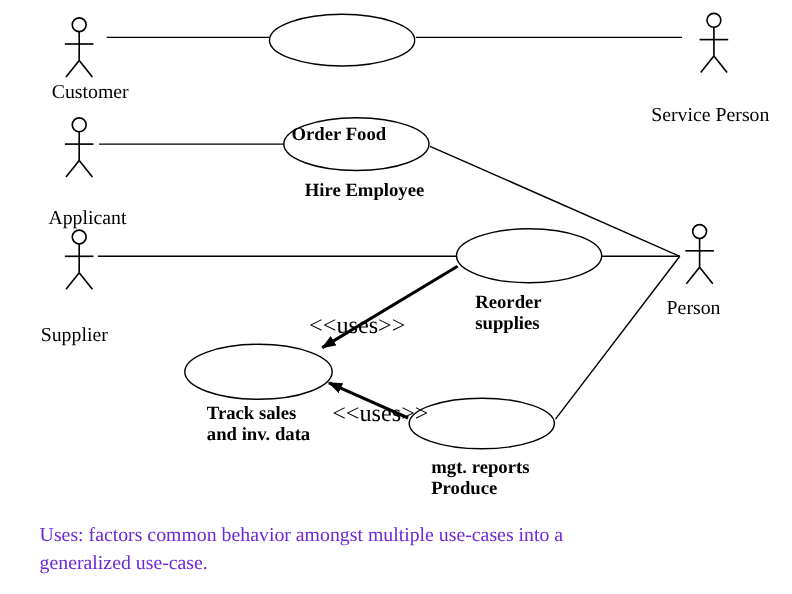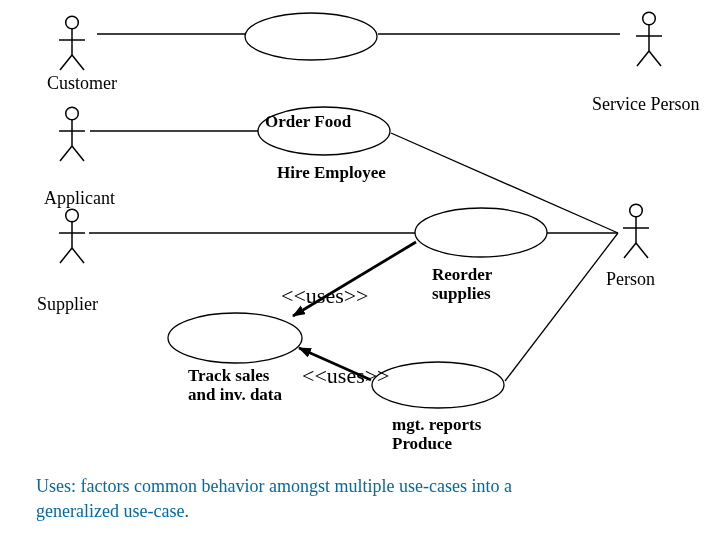--- a/index.html
+++ b/index.html
@@ -19,21 +19,21 @@
     font-family: "Liberation Serif", "DejaVu Serif", serif;
   }
   .actor-lbl { font-size: 18px; line-height: 17px; }
   .uc-lbl   { font-size: 17px; font-weight: bold; line-height: 19px; }
   .uses-lbl { font-size: 22px; line-height: 19px; margin-top: 23px; }
   .caption {
     position: absolute;
     left: 36px; top: 474px;
     font-size: 18px;
     line-height: 25px;
-    color: #0369a1;
+    color: #6d28d9;
     white-space: nowrap;
   }
   .caption .indent { }
 </style>
 </head>
 <body>
 
 <div class="stage">
 
   <svg width="720" height="540" viewBox="0 0 720 540">

